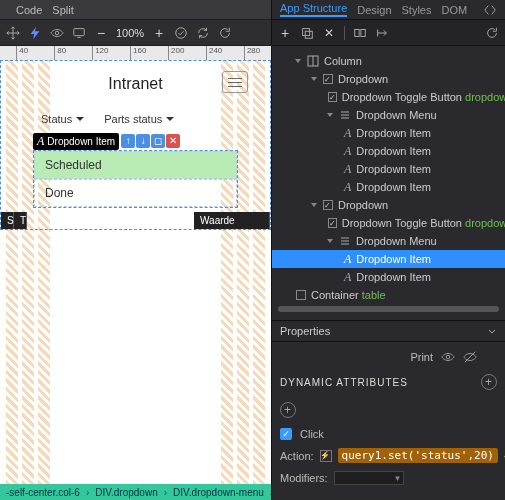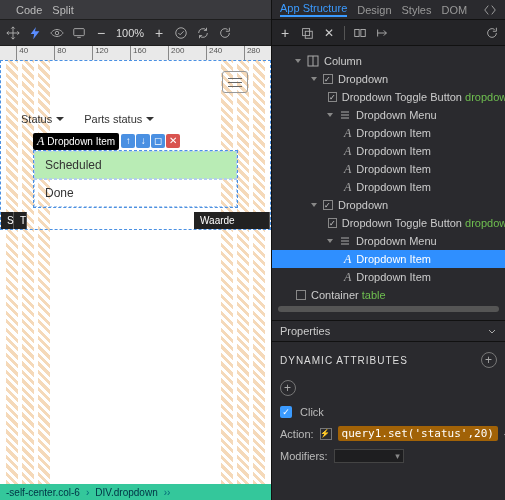--- a/index.html
+++ b/index.html
@@ -17,21 +17,21 @@
   .ruler { height: 14px; background: #e9e9e9; position: relative; font-size: 8px; color: #555; display: flex; }
   .ruler-tick { position: absolute; top: 0; height: 100%; border-left: 1px solid #888; padding-left: 2px; }
 
   .canvas-area { position: absolute; top: 60px; left: 0; right: 0; bottom: 16px; background: #fff; overflow: hidden; }
   .canvas-stripe { position: absolute; top: 0; bottom: 0; width: 12px; background: repeating-linear-gradient(45deg, #f5d9b9 0 3px, #fff 3px 6px); }
   .out1 { position: absolute; top: 0; left: 0; right: 0; border: 1px dashed #4a90e2; }
   .hdr-row { display: flex; align-items: center; justify-content: center; height: 46px; position: relative; }
   .hdr-title { font-size: 16px; color: #222; text-align: center; flex: 1; }
   .hamburger { position: absolute; right: 22px; top: 10px; width: 26px; height: 22px; border: 1px solid #999; border-radius: 3px; display: flex; flex-direction: column; justify-content: center; gap: 3px; align-items: center; }
   .hamburger span { width: 14px; height: 1px; background: #666; display: block; }
-  .drop-row { display: flex; gap: 20px; padding: 6px 20px; font-size: 11px; color: #333; }
+  .drop-row { display: flex; gap: 20px; padding: 6px 40px; font-size: 11px; color: #333; }
   .drop-label { display: flex; align-items: center; gap: 4px; }
   .caret { width: 0; height: 0; border-left: 4px solid transparent; border-right: 4px solid transparent; border-top: 4px solid #333; }
   .selected-badge { background: #000; color: #fff; font-size: 10px; padding: 1px 4px; border-radius: 2px; display: flex; align-items: center; gap: 3px; margin-left: 32px; margin-top: 2px; width: fit-content; }
   .badge-ctrls { display: flex; gap: 1px; margin-left: 2px; }
   .bctl { width: 14px; height: 14px; border-radius: 2px; display: flex; align-items: center; justify-content: center; font-size: 10px; color: #fff; }
   .bctl.up { background: #4a90e2; }
   .bctl.dn { background: #4a90e2; }
   .bctl.sq { background: #4a90e2; }
   .bctl.del { background: #d9534f; }
   .menu-items { border: 1px dashed #4a90e2; margin: 0 32px; }
@@ -146,20 +146,21 @@
   <div class="canvas-area">
     <div class="canvas-stripe" style="left:6px"></div>
     <div class="canvas-stripe" style="left:22px"></div>
     <div class="canvas-stripe" style="left:38px"></div>
     <div class="canvas-stripe" style="right:38px"></div>
     <div class="canvas-stripe" style="right:22px"></div>
     <div class="canvas-stripe" style="right:6px"></div>
 
     <div class="out1">
       <div class="hdr-row">
+        <div class="hdr-title">Intranet</div>
         <div class="hamburger">
             <span></span>
             <span></span>
             <span></span>
           </div>
       </div>
       <div class="drop-row">
         <div class="drop-label">
             <span>Status</span>
             <span class="caret"></span>
@@ -192,20 +193,21 @@
         <div class="th" style="width:76px">Waarde</div>
       </div>
     </div>
   </div>
 
   <div class="breadcrumb">
     <span class="bc-item">-self-center.col-6</span>
       <span class="bc-sep">›</span>
     <span class="bc-item">DIV.dropdown</span>
       <span class="bc-sep">›</span>
+    <span class="bc-item">DIV.dropdown-menu</span>
       <span class="bc-sep">›</span>
 
   </div>
 </div>
 
 <div class="right-pane">
   <div class="right-tabs">
     <span class="right-tab active">App Structure</span>
     <span class="right-tab">Design</span>
     <span class="right-tab">Styles</span>
@@ -327,20 +329,35 @@
     <div class="scroll-hint"></div>
   </div>
 
   <div class="props-hdr">
     <span>Properties</span>
     <span class="chev"><svg viewBox="0 0 10 10" stroke="#aaa" fill="none">
           <path d="M2 4l3 3 3-3"></path>
         </svg></span>
   </div>
   <div class="props-body">
+    <div class="prop-row rt">
+      <span>Print</span>
+      <span class="tool-ic">
+          <svg viewBox="0 0 16 16" stroke="#aaa" fill="none">
+            <path d="M1 8s2.5-4 7-4 7 4 7 4-2.5 4-7 4-7-4-7-4z"></path>
+            <circle cx="8" cy="8" r="2"></circle>
+          </svg>
+        </span>
+      <span class="tool-ic">
+          <svg viewBox="0 0 16 16" stroke="#aaa" fill="none">
+            <path d="M1 8s2.5-4 7-4 7 4 7 4-2.5 4-7 4-7-4-7-4z"></path>
+            <line x1="2" y1="14" x2="14" y2="2"></line>
+          </svg>
+        </span>
+    </div>
     <div class="section-title">
       <span>DYNAMIC ATTRIBUTES</span>
       <span class="plus-circ">+</span>
     </div>
     <div class="section-title">
       <span class="plus-circ">+</span>
     </div>
     <div class="prop-row">
       <span class="click-chk">✓</span>
       <span>Click</span>

